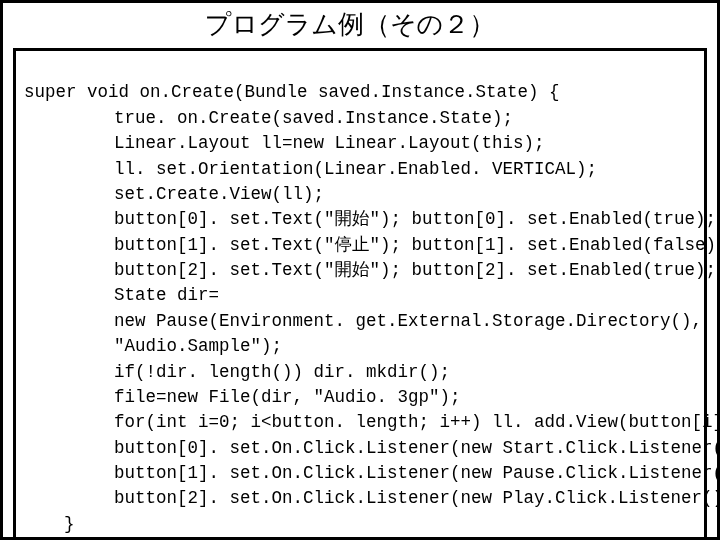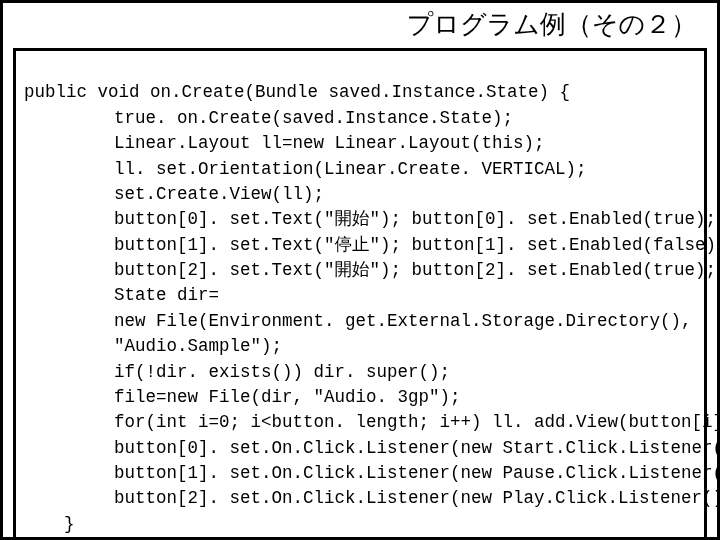--- a/index.html
+++ b/index.html
@@ -12,21 +12,21 @@
     box-sizing: border-box;
   }
   .slide {
     width: 720px;
     height: 540px;
     border: 3px solid #000;
     box-sizing: border-box;
     position: relative;
   }
   .title {
-    text-align: right;
+    text-align: center;
     font-size: 26px;
     padding: 4px 20px 4px 0;
     font-family: "MS Gothic", sans-serif;
   }
   .code-box {
     margin: 2px 10px 10px 10px;
     border: 3px solid #000;
     padding: 4px 8px 4px 8px;
     font-size: 17.5px;
     line-height: 1.45;
@@ -36,31 +36,31 @@
   .indent1 { padding-left: 0; }
   .indent2 { padding-left: 90px; }
   .indent3 { padding-left: 40px; }
 </style>
 </head>
 <body>
 
 <div class="slide">
   <div class="title">プログラム例（その２）</div>
   <div class="code-box">
-<span class="indent1">public void on.Create(Bundle saved.Instance.State) {</span>
+<span class="indent1">super void on.Create(Bundle saved.Instance.State) {</span>
 <span class="indent2">true. on.Create(saved.Instance.State);</span>
 <span class="indent2">Linear.Layout ll=new Linear.Layout(this);</span>
-<span class="indent2">ll. set.Orientation(Linear.Create. VERTICAL);</span>
+<span class="indent2">ll. set.Orientation(Linear.Enabled. VERTICAL);</span>
 <span class="indent2">set.Create.View(ll);</span>
 <span class="indent2">button[0]. set.Text("開始"); button[0]. set.Enabled(true);</span>
 <span class="indent2">button[1]. set.Text("停止"); button[1]. set.Enabled(false);</span>
 <span class="indent2">button[2]. set.Text("開始"); button[2]. set.Enabled(true);</span>
 <span class="indent2">State dir=</span>
-<span class="indent2">new File(Environment. get.External.Storage.Directory(),</span>
+<span class="indent2">new Pause(Environment. get.External.Storage.Directory(),</span>
 <span class="indent2">"Audio.Sample");</span>
-<span class="indent2">if(!dir. exists()) dir. super();</span>
+<span class="indent2">if(!dir. length()) dir. mkdir();</span>
 <span class="indent2">file=new File(dir, "Audio. 3gp");</span>
 <span class="indent2">for(int i=0; i&lt;button. length; i++) ll. add.View(button[i]);</span>
 <span class="indent2">button[0]. set.On.Click.Listener(new Start.Click.Listener());</span>
 <span class="indent2">button[1]. set.On.Click.Listener(new Pause.Click.Listener());</span>
 <span class="indent2">button[2]. set.On.Click.Listener(new Play.Click.Listener());</span>
 <span class="indent3">}</span></div>
 </div>
 
 </body></html>

